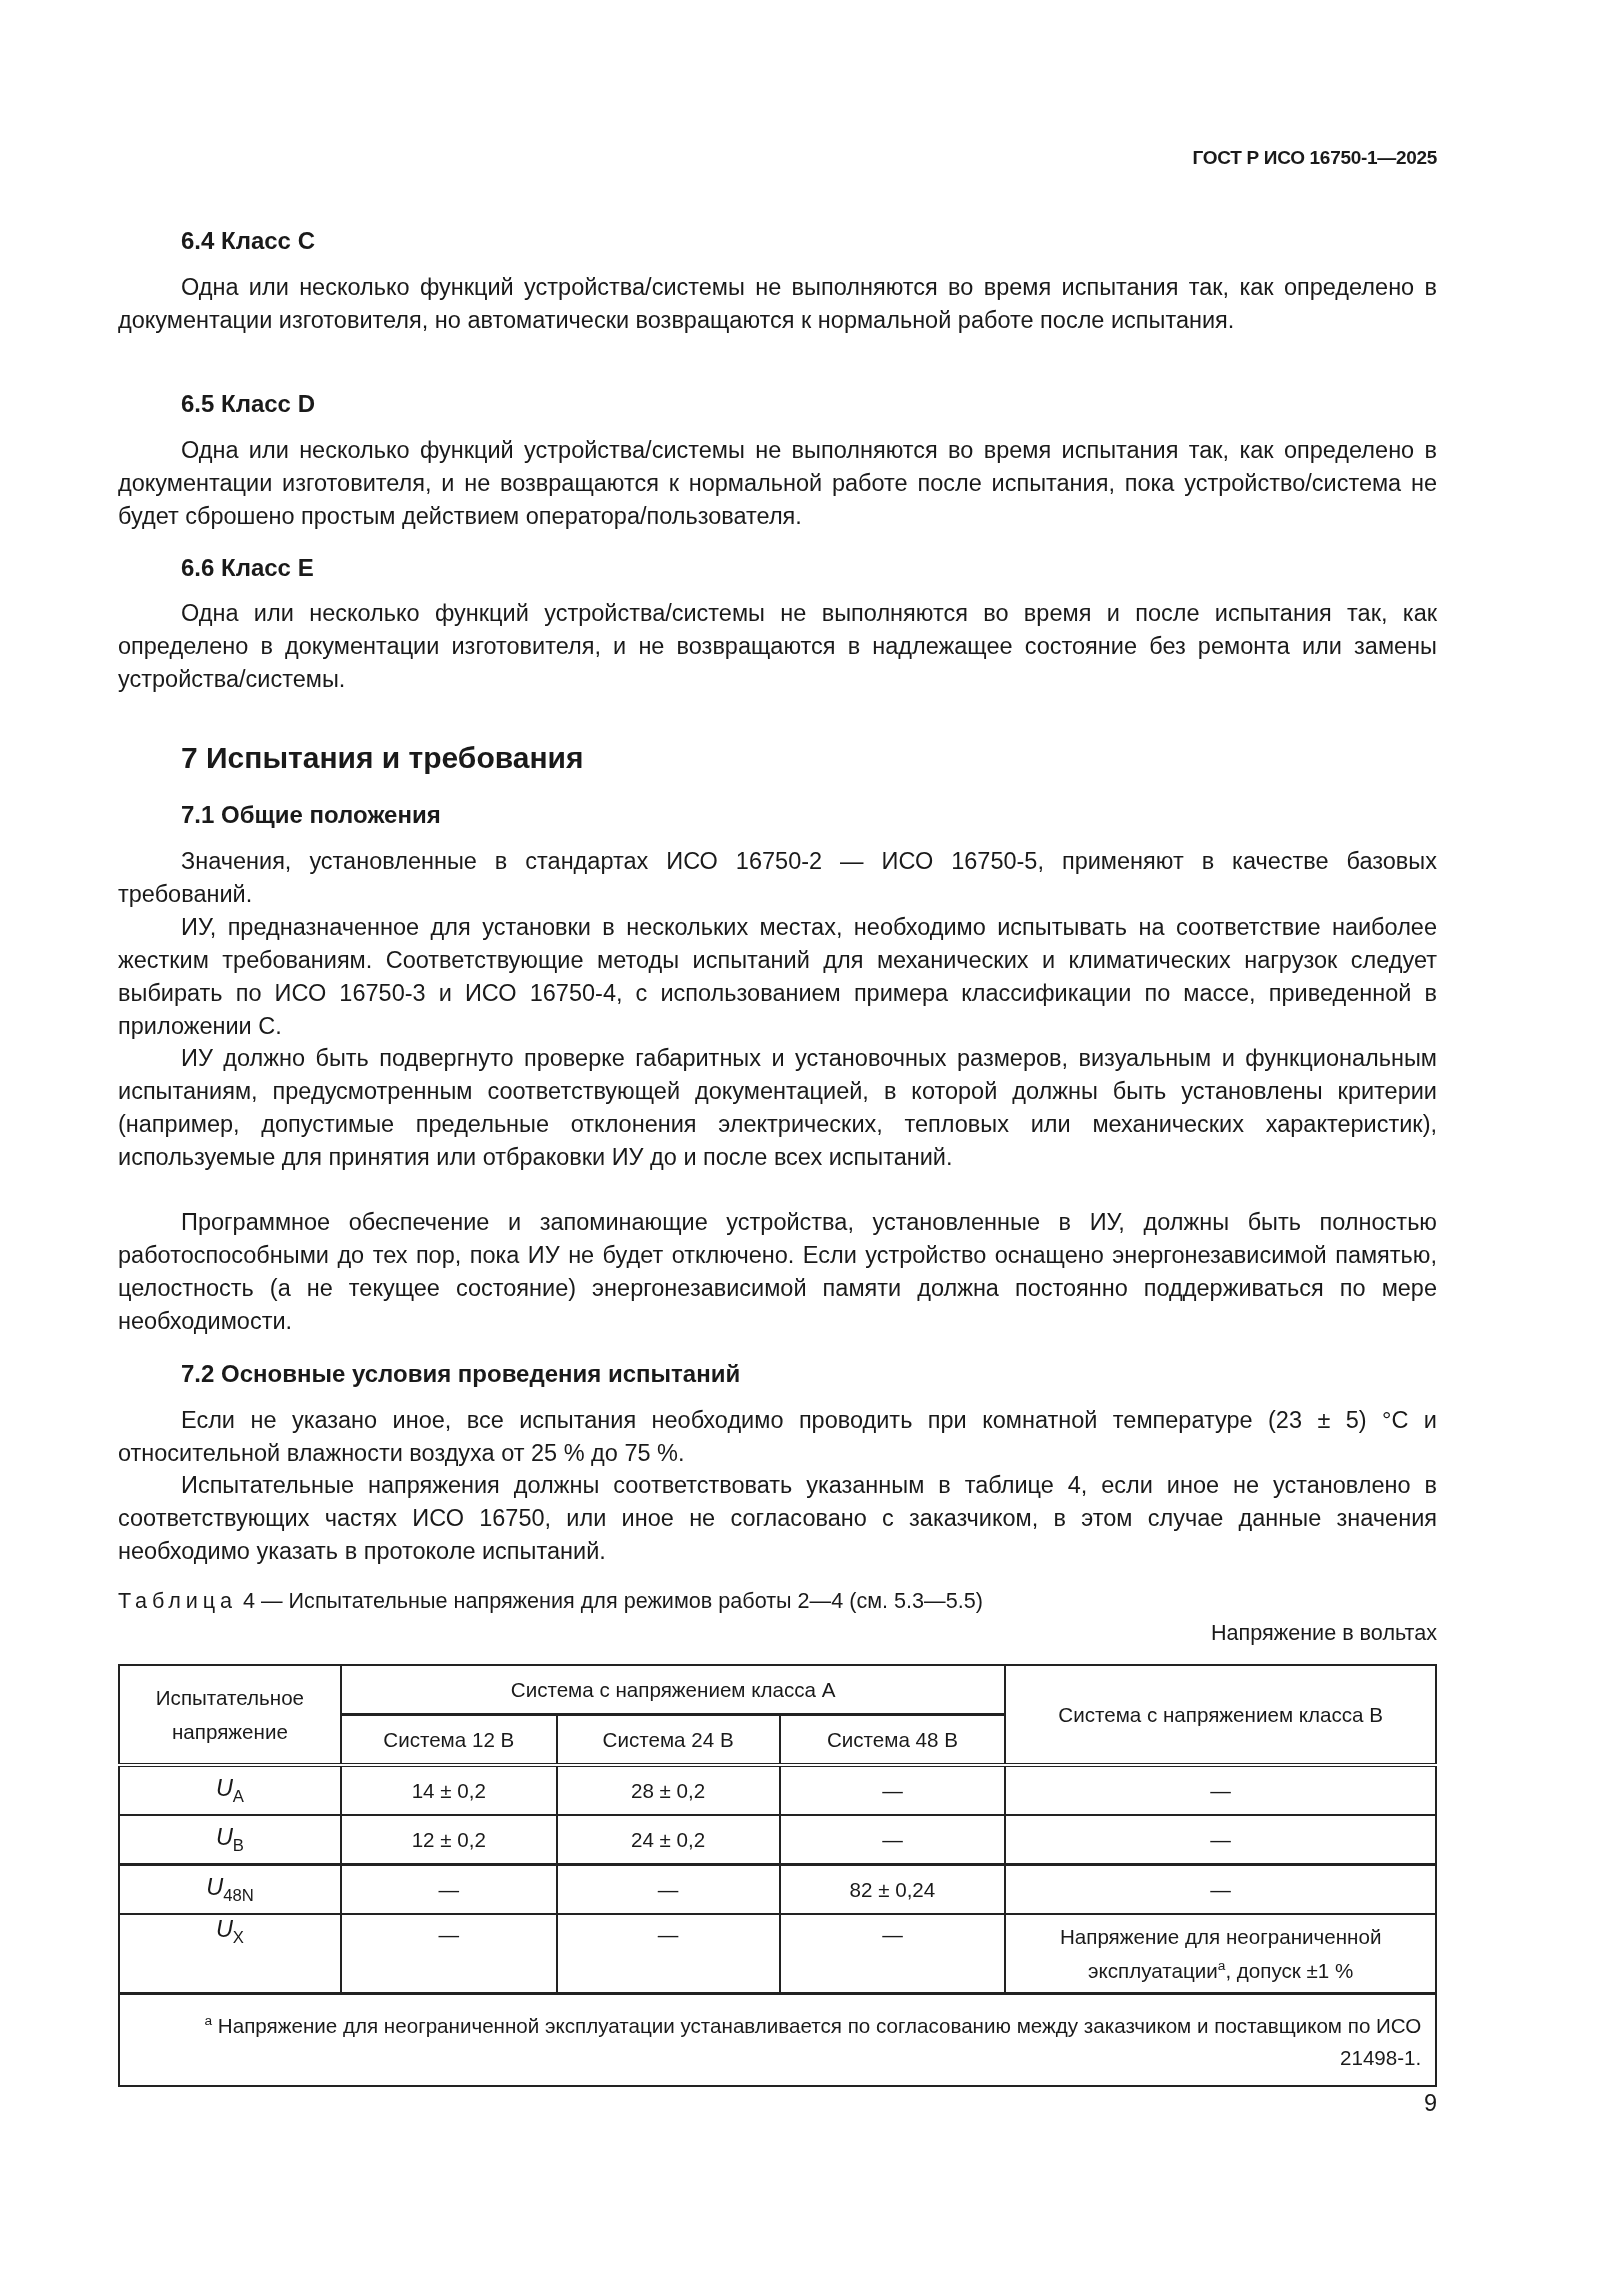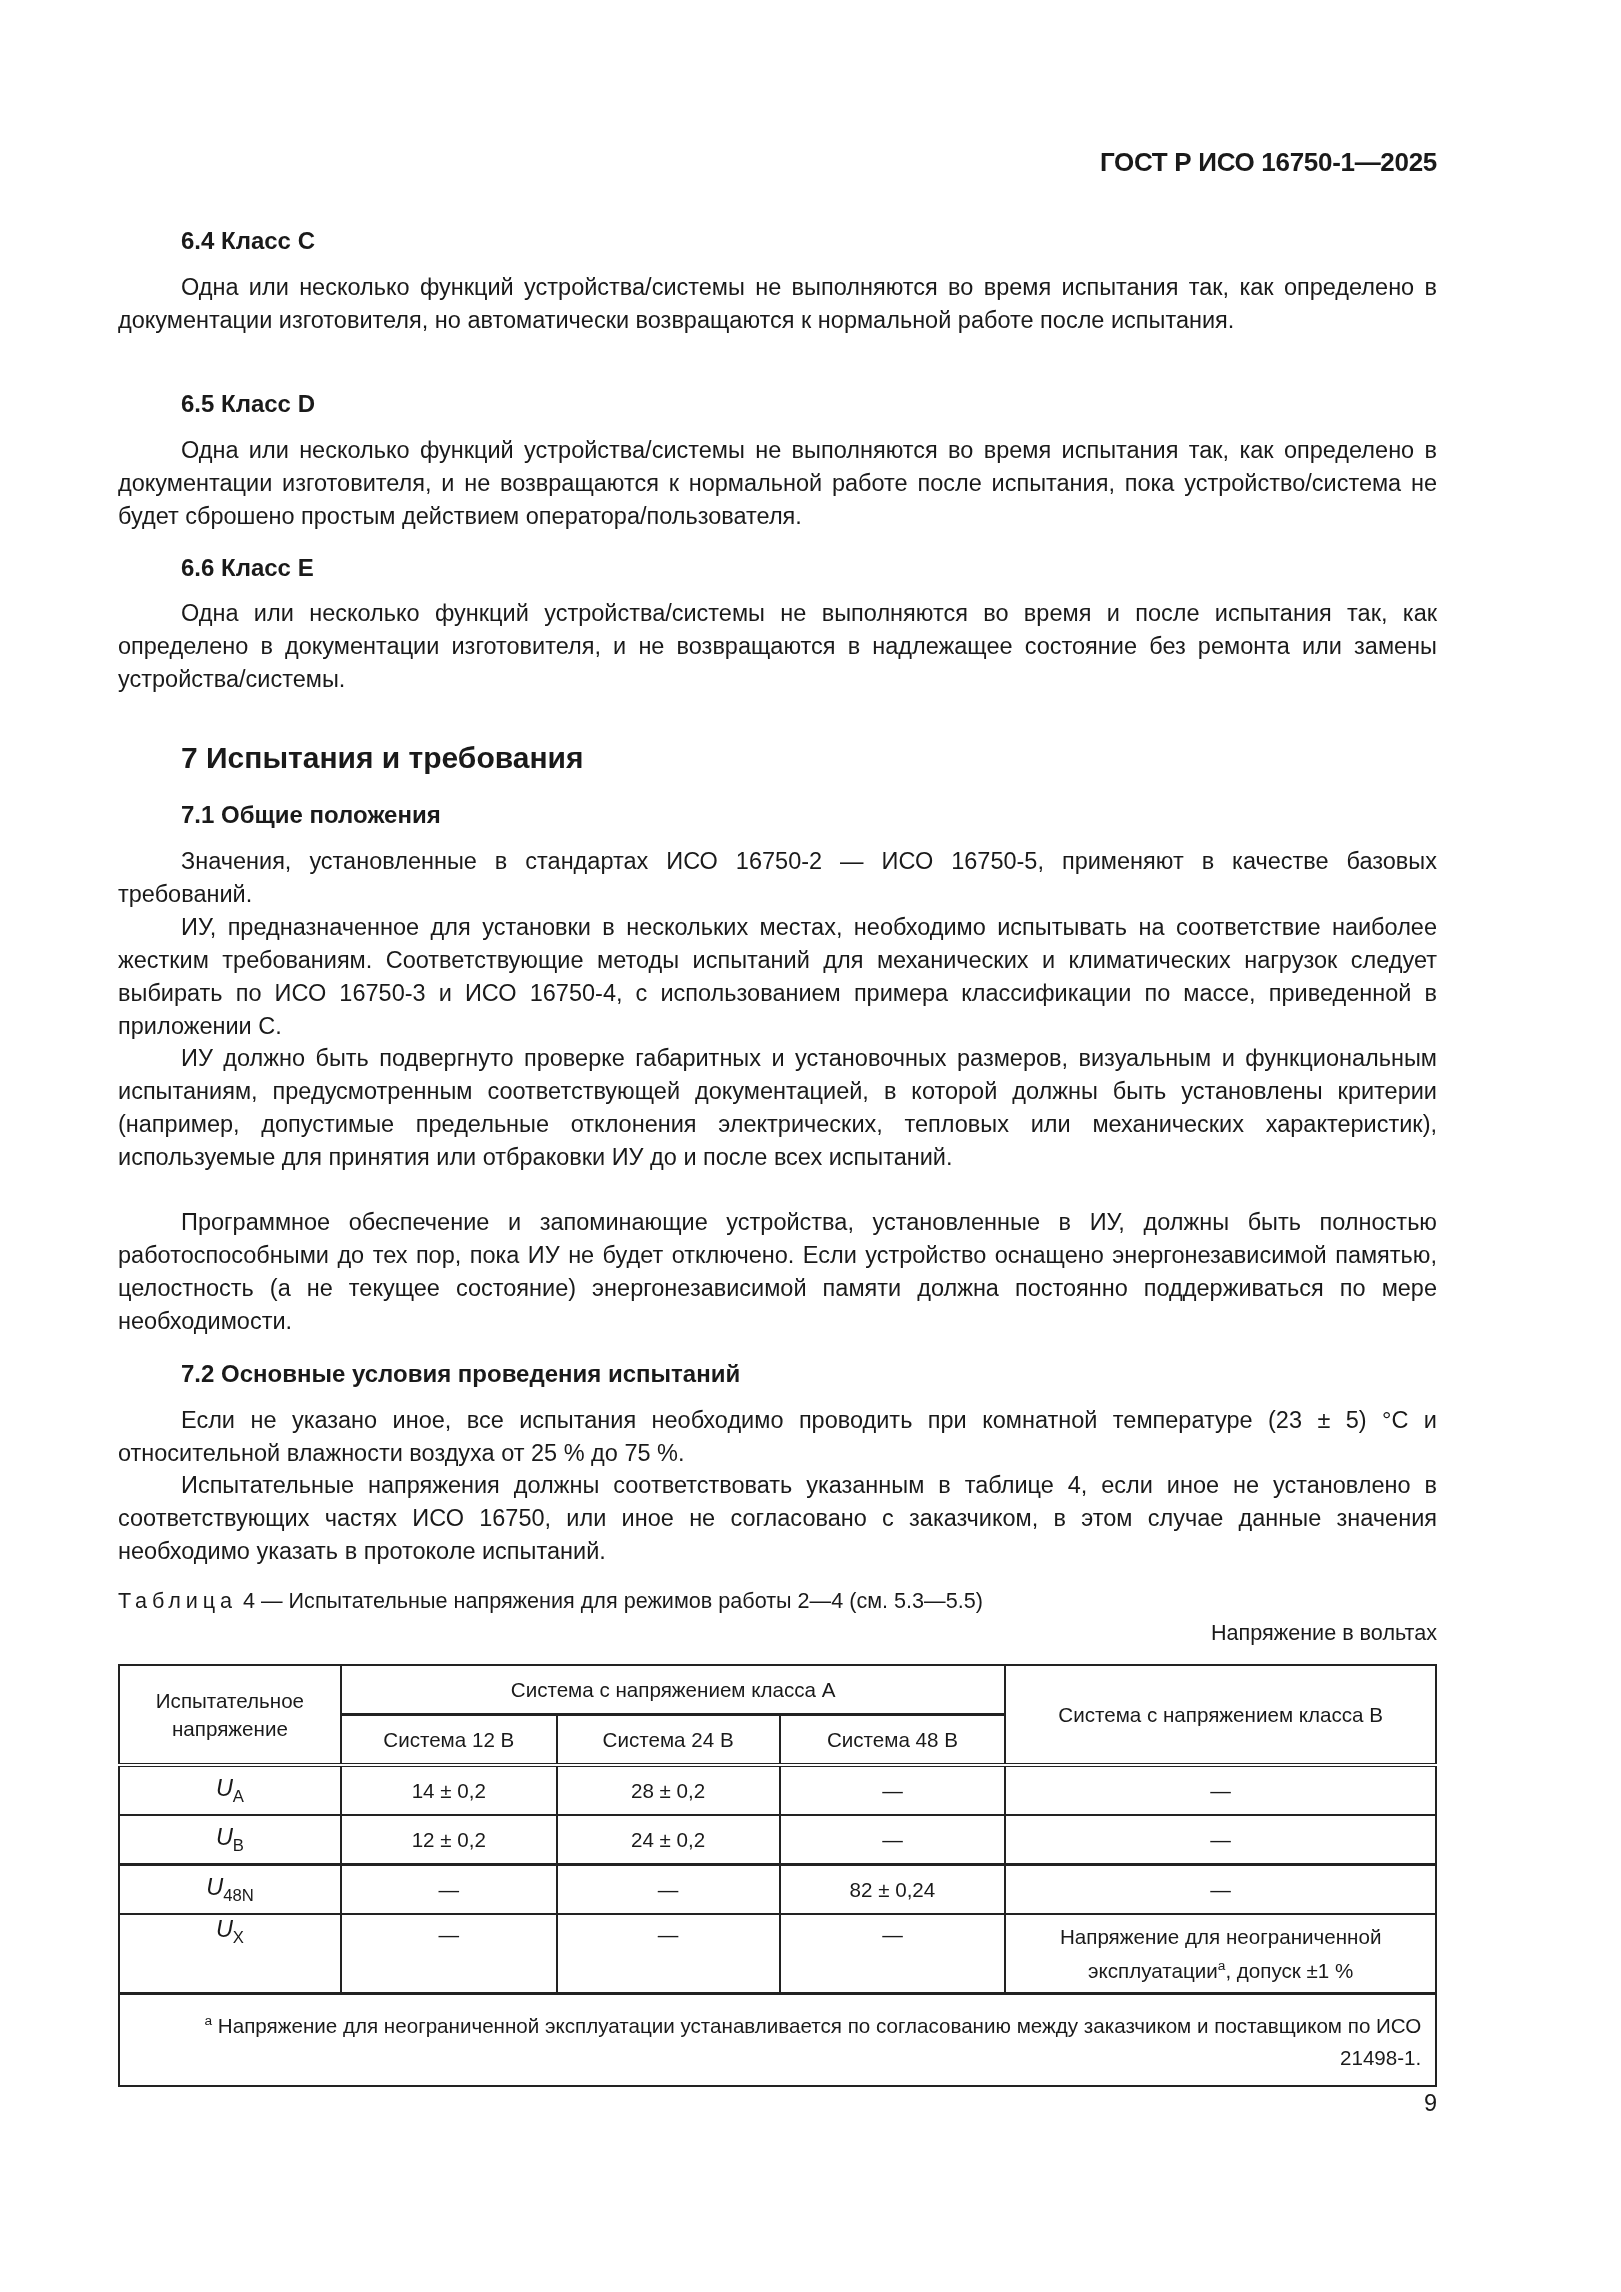--- a/index.html
+++ b/index.html
@@ -1,18 +1,18 @@
 <!DOCTYPE html>
 <html><head>
 <meta charset="utf-8">
 <style>
   html, body { margin:0; padding:0; background:#ffffff; }
   body { width:1621px; height:2293px; position:relative; font-family:"Liberation Sans", sans-serif; color:#1a1a1a; }
   .page { position:absolute; left:118px; top:0; width:1319px; }
-  .hdr { position:absolute; right:0; top:147px; font-weight:bold; font-size:26px; letter-spacing:-0.3px; }
+  .hdr { position:absolute; right:0; top:147px; font-weight:bold; font-size:19px; letter-spacing:-0.3px; }
   .h2 { position:absolute; left:63px; font-weight:bold; font-size:24px; }
   .h1 { position:absolute; left:63px; font-weight:bold; font-size:30px; }
   .para { position:absolute; left:0; width:1319px; font-size:23.5px; line-height:33px; text-align:justify; text-indent:63px; }
   .caption { position:absolute; left:0; top:1588px; font-size:21.6px; }
   .caption .sp { letter-spacing:4.9px; }
   .units { position:absolute; right:0; top:1620px; font-size:21.6px;margin-left:28px; }
   table { position:absolute; left:0; top:1664px; width:1319px; border-collapse:collapse; font-size:20.6px; }
   td, th { border:2px solid #222; text-align:center; font-weight:normal; padding:0; }
   th { height:47px; }
   .rowh td { height:47px; }
@@ -55,21 +55,21 @@
   <table>
     <colgroup>
         <col style="width:222px">
         <col style="width:216px">
         <col style="width:223px">
         <col style="width:226px">
         <col style="width:431px">
       </colgroup>
     <tbody>
         <tr>
-      <th rowspan="2" style="line-height:28px">Испытательное напряжение</th>
+      <th rowspan="2" style="line-height:34px">Испытательное напряжение</th>
       <th colspan="3" style="border-bottom:3.9px solid #222">Система с напряжением класса А</th>
       <th rowspan="2">Система с напряжением класса В</th>
     </tr>
     <tr>
       <th>Система 12 В</th>
       <th>Система 24 В</th>
       <th>Система 48 В</th>
     </tr>
     <tr class="rowh dbl">
       <td style="height:45px"><span class="sym"><span>U</span><sub>A</sub></span></td>

